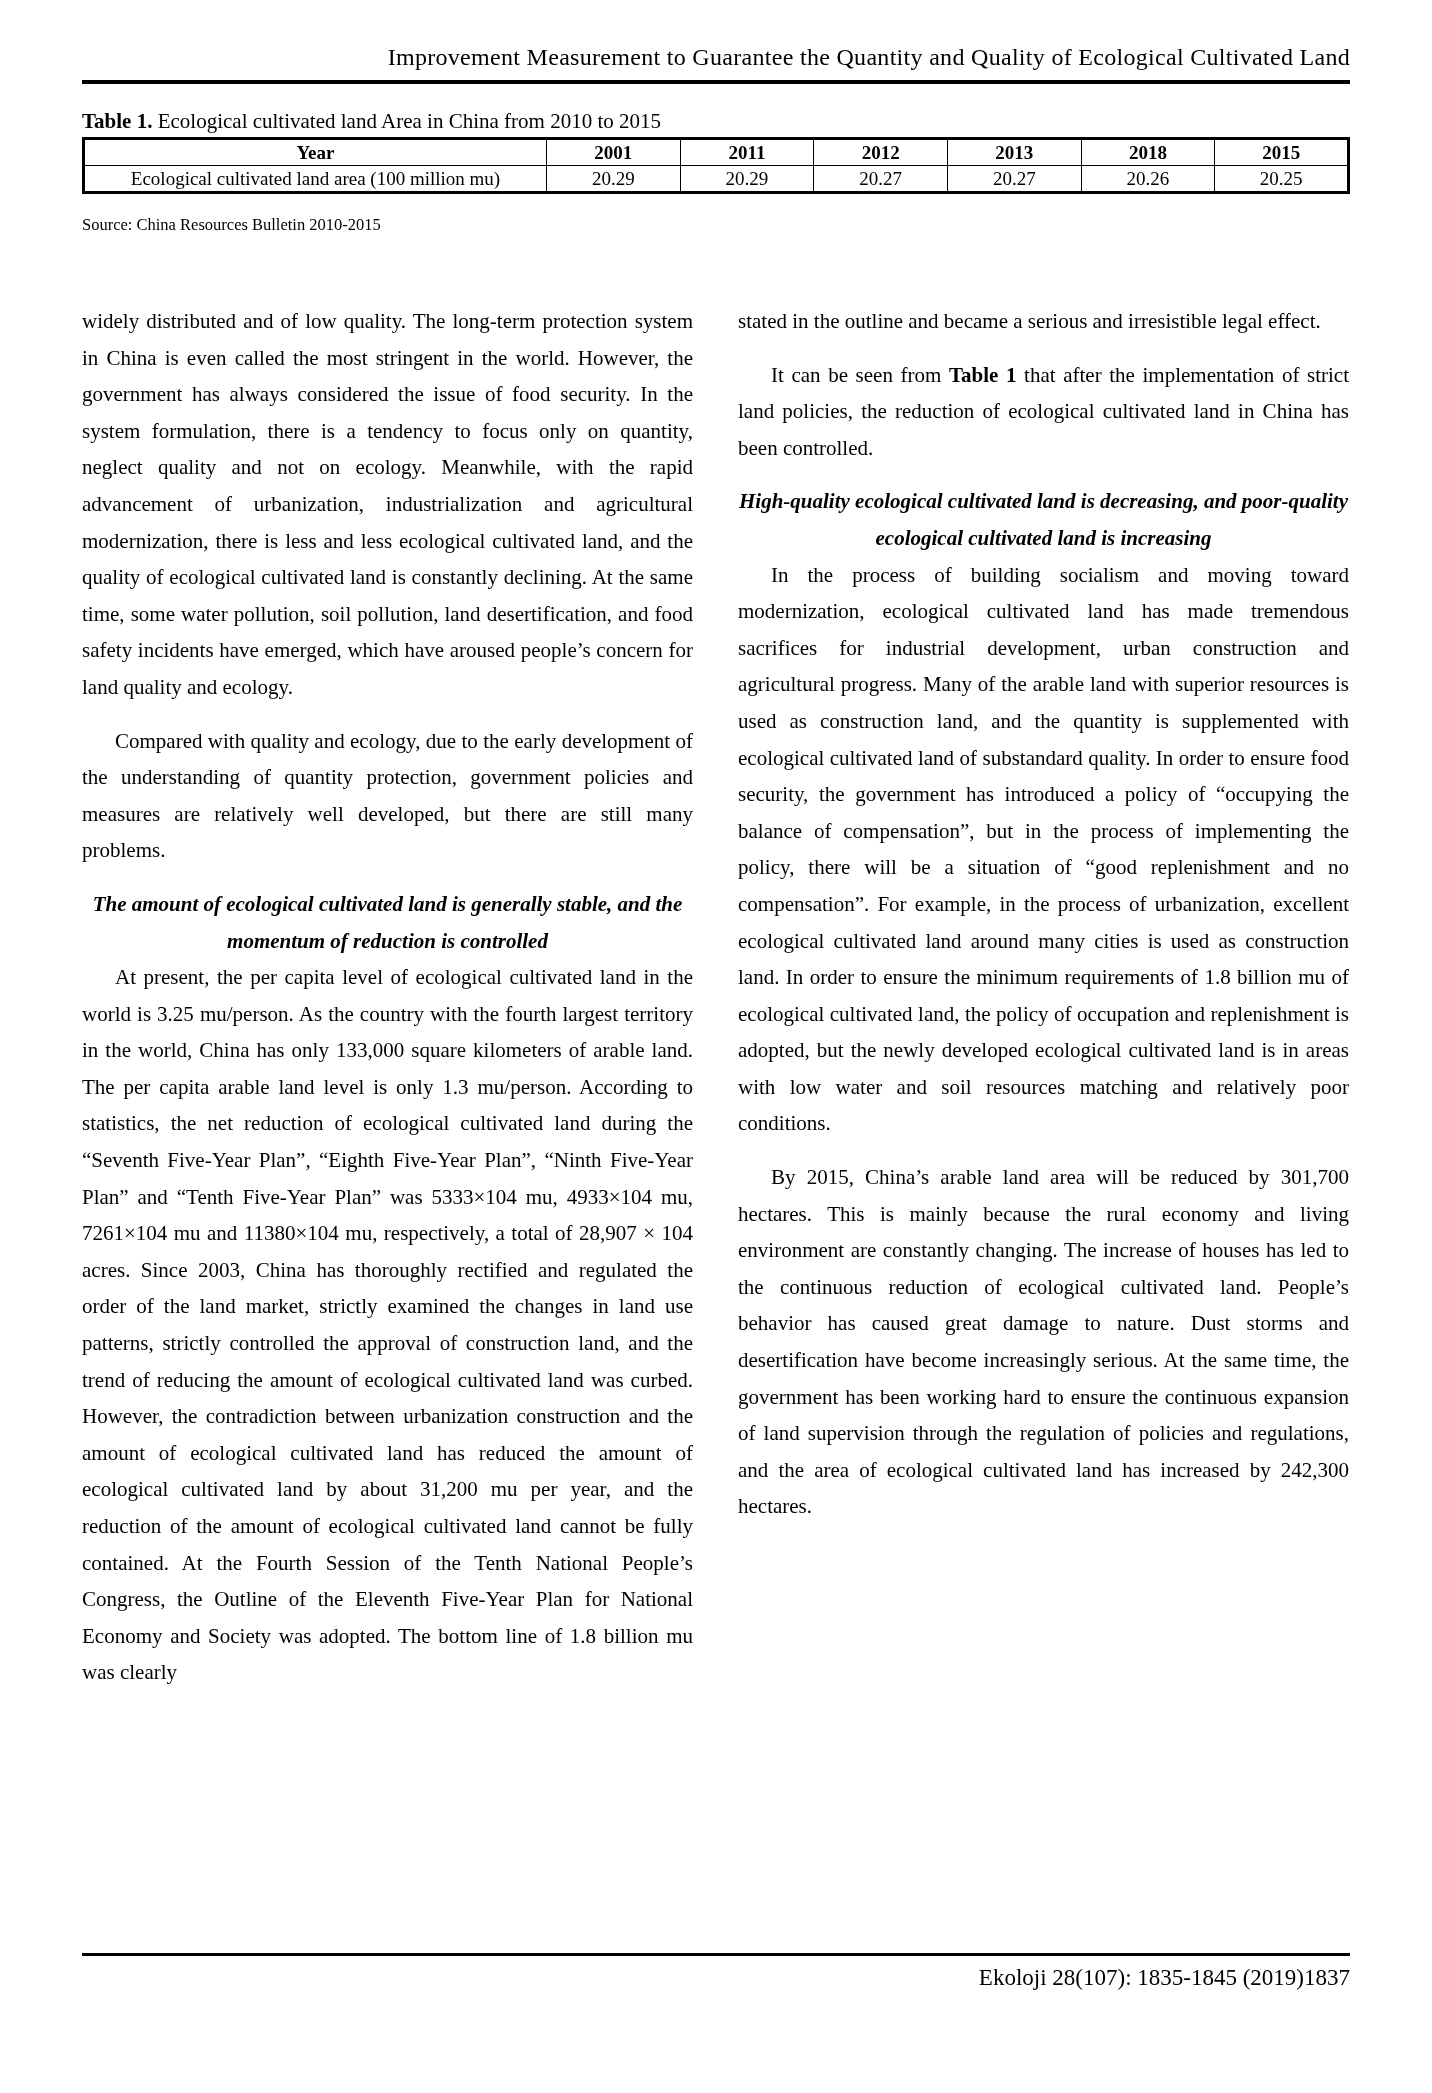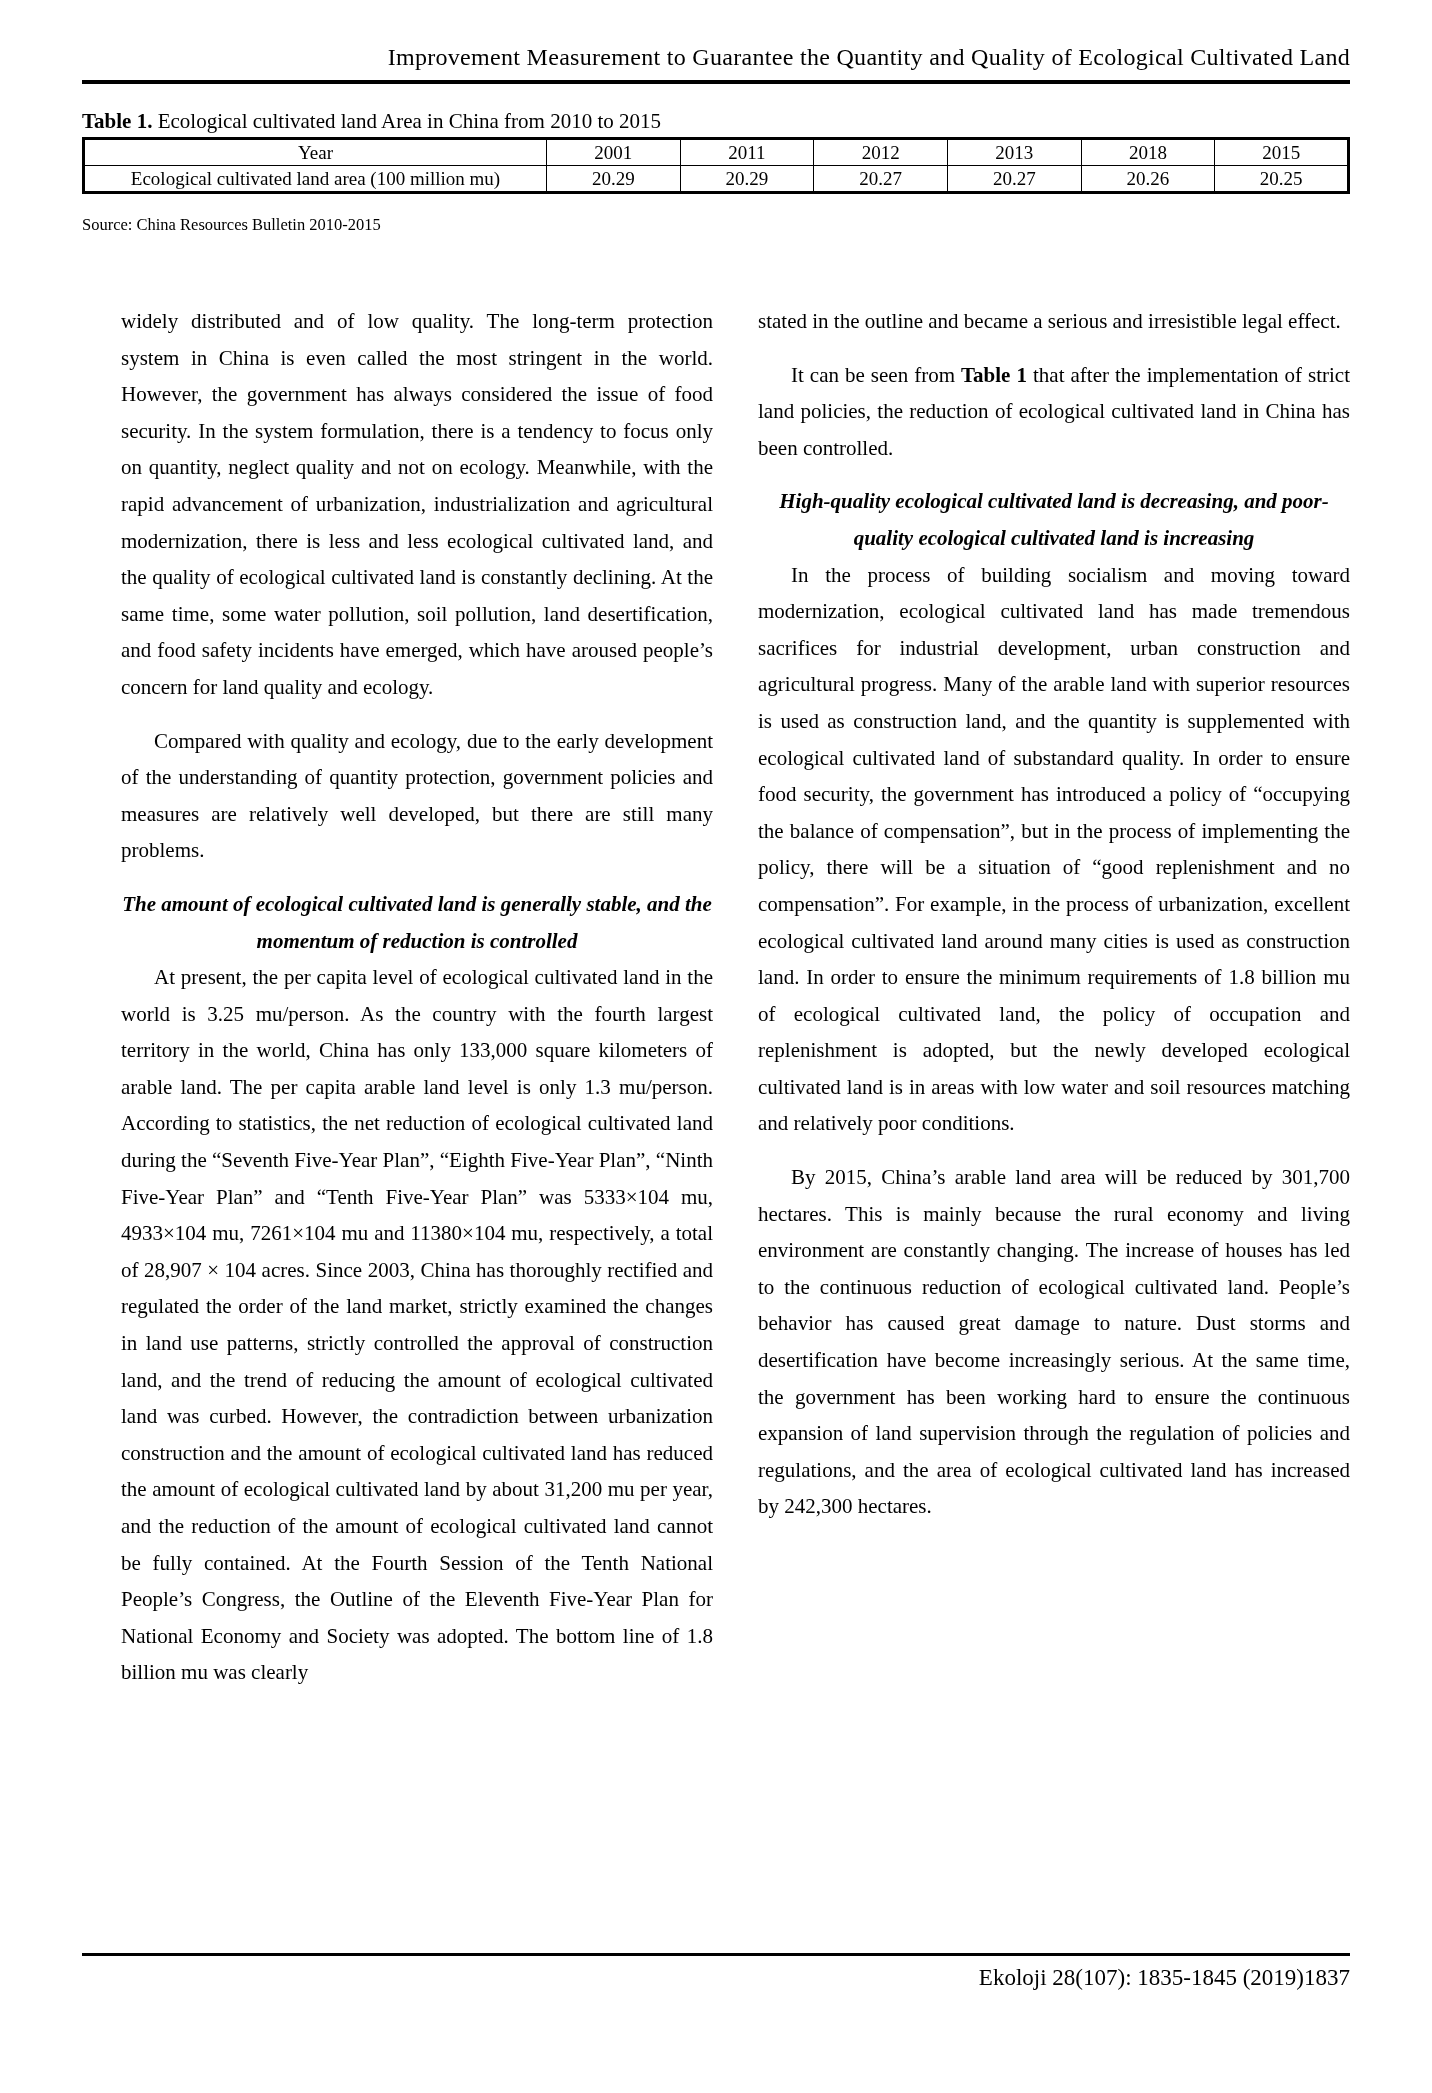--- a/index.html
+++ b/index.html
@@ -28,28 +28,28 @@
     border: 3px solid #000;
     font-size: 19px; line-height: 22px;
   }
   table.data th, table.data td {
     border: 1.5px solid #000;
     padding: 1px 4px;
     text-align: center;
     vertical-align: middle;
     height: 23px;
   }
-  table.data th { font-weight: normal; }
+  table.data th { font-weight: bold; }
   .source { font-size: 16.5px; line-height: 20px; margin-top: 21px; }
 
   .columns {
     margin-top: 68px;
     display: flex; gap: 45px;
     height: 1688px; overflow: hidden;
-    font-size: 21px; line-height: 36.6px; margin-left: 39px;
+    font-size: 21px; line-height: 36.6px;
   }
   .col { width: 611px; }
   .col > * { margin: 0; }
   .col > * + * { margin-top: 17px; }
   .col > .head1 + .para, .col > .head2 + .para { margin-top: 0; }
 
   .para { text-align: justify; }
   .para.indent { text-indent: 33px; }
   .head1 { font-weight: bold; text-align: center; }
   .head2 { font-weight: bold; font-style: italic; text-align: center; }

